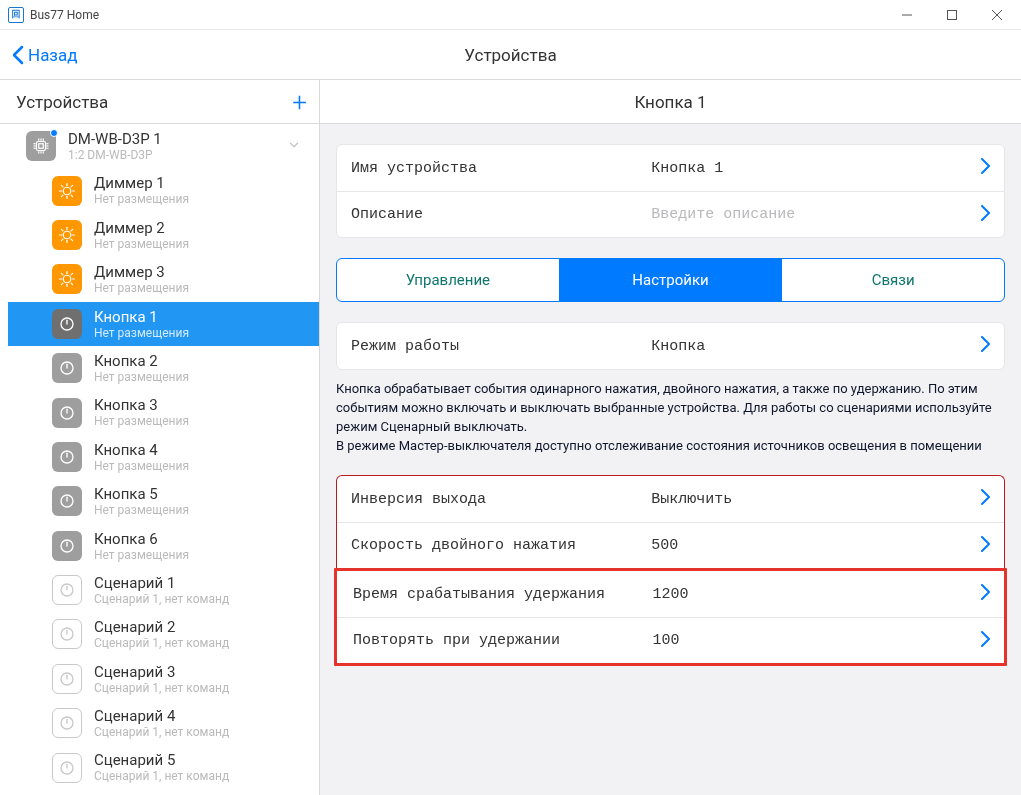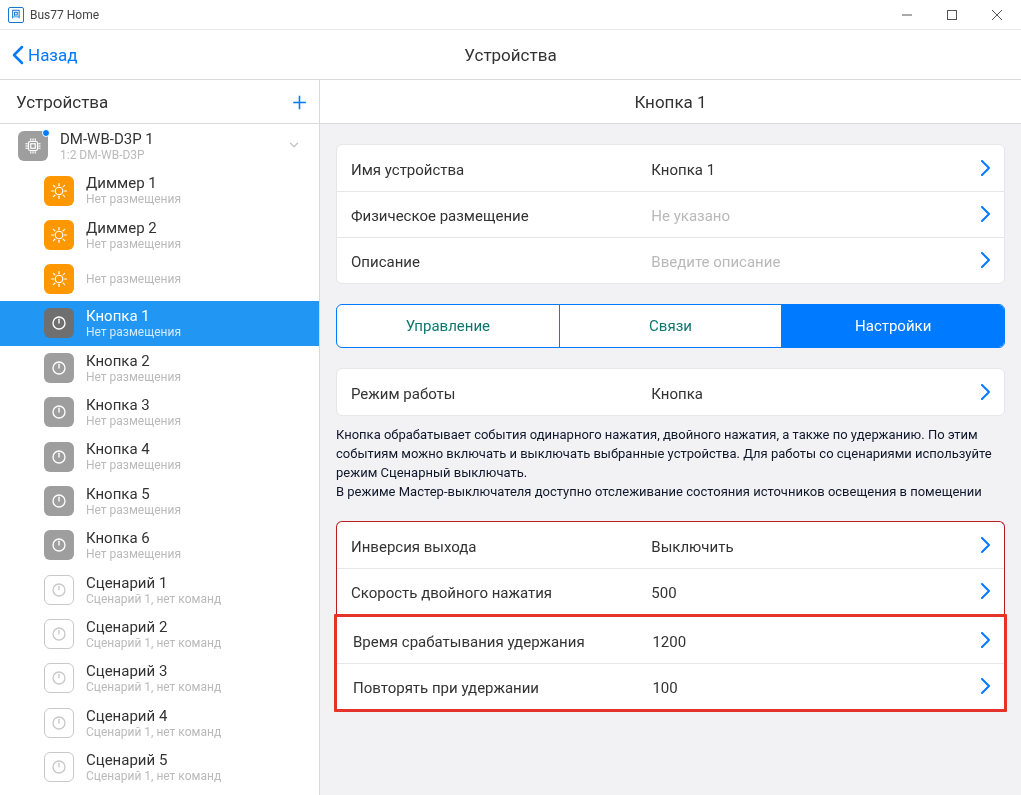--- a/index.html
+++ b/index.html
@@ -12,21 +12,21 @@
 .navbar { height: 50px; border-bottom: 1px solid #d9d9d9; display: flex; align-items: center; position: relative; }
 .back-btn { display: flex; align-items: center; color: #007aff; font-size: 17px; padding: 0 12px; cursor: pointer; }
 .back-btn svg { margin-right: 4px; }
 .page-title { position: absolute; left: 50%; transform: translateX(-50%); font-size: 17px; color: #333; }
 .body-row { display: flex; height: calc(100% - 80px); }
 .sidebar { width: 320px; border-right: 1px solid #d9d9d9; display: flex; flex-direction: column; background: #fff; }
 .sidebar-header { height: 44px; display: flex; align-items: center; justify-content: space-between; padding: 0 12px 0 16px; border-bottom: 1px solid #d9d9d9; }
 .sidebar-title { font-size: 17px; color: #333; }
 .plus-btn { color: #007aff; font-size: 26px; font-weight: 300; line-height: 1; cursor: pointer; }
 .device-list { flex: 1; overflow-y: auto; }
-.device-row { display: flex; align-items: center; padding: 6px 12px 6px 18px; min-height: 44px; cursor: pointer; }
+.device-row { display: flex; align-items: center; padding: 6px 12px 6px 18px; min-height: 44px; cursor: pointer; margin-left: 8px; }
 .group-row { padding-right: 18px; }
 .dev-icon { width: 30px; height: 30px; border-radius: 6px; display: flex; align-items: center; justify-content: center; margin-right: 12px; flex-shrink: 0; position: relative; }
 .dev-icon.chip { background: #9e9e9e; }
 .dev-icon.dimmer { background: #ff9800; }
 .dev-icon.button { background: #9e9e9e; }
 .dev-icon.script { background: #fff; border: 1px solid #c9c9c9; }
 .dev-icon.script svg { stroke: #c9c9c9; }
 .indent { width: 26px; flex-shrink: 0; }
 .dot { position: absolute; top: -2px; right: -2px; width: 8px; height: 8px; border-radius: 50%; background: #007aff; border: 1px solid #fff; }
 .dev-text { flex: 1; min-width: 0; }
@@ -34,21 +34,21 @@
 .dev-sub { font-size: 12px; color: #bababa; line-height: 1.2; }
 .device-row.selected { background: #2196f3; }
 .device-row.selected .dev-name { color: #fff; }
 .device-row.selected .dev-sub { color: rgba(255,255,255,0.8); }
 .device-row.selected .dev-icon.button { background: #6f6f6f; }
 .chev { color: #c7c7cc; }
 .content { flex: 1; background: #f2f2f5; overflow-y: auto; }
 .content-header { height: 44px; display: flex; align-items: center; justify-content: center; border-bottom: 1px solid #d9d9d9; background: #fff; font-size: 17px; color: #333; }
 .section { margin: 20px 16px; }
 .card { background: #fff; border: 1px solid #e6e6e8; border-radius: 6px; }
-.row { display: flex; align-items: flex-end; padding: 12px 14px; min-height: 46px; cursor: pointer; }
+.row { display: flex; align-items: center; padding: 12px 14px; min-height: 46px; cursor: pointer; font-family: Liberation Mono, monospace; }
 .row + .row { border-top: 1px solid #e6e6e8; }
 .row-label { flex: 0 0 47%; font-size: 15px; color: #333; }
 .row-value { flex: 1; font-size: 15px; color: #333; }
 .row-value.placeholder { color: #b9b9bc; }
 .row-arrow { color: #007aff; margin-left: 8px; }
 .tabs { display: flex; border: 1px solid #007aff; border-radius: 6px; overflow: hidden; background: #fff; }
 .tab { flex: 1; text-align: center; padding: 12px 0; font-size: 15px; color: #0f766e; cursor: pointer; }
 .tab + .tab { border-left: 1px solid #007aff; }
 .tab.active { background: #007aff; color: #fff; }
 .info-text { margin: 10px 16px 0 16px; font-size: 13px; color: #0f172a; line-height: 1.45; }
@@ -179,20 +179,21 @@
                 <line x1="12" y1="19" x2="12" y2="22"></line>
                 <line x1="2" y1="12" x2="5" y2="12"></line>
                 <line x1="19" y1="12" x2="22" y2="12"></line>
                 <line x1="4.5" y1="4.5" x2="6.6" y2="6.6"></line>
                 <line x1="17.4" y1="17.4" x2="19.5" y2="19.5"></line>
                 <line x1="4.5" y1="19.5" x2="6.6" y2="17.4"></line>
                 <line x1="17.4" y1="6.6" x2="19.5" y2="4.5"></line>
               </svg>
             </div>
             <div class="dev-text">
+              <div class="dev-name">Диммер 3</div>
               <div class="dev-sub">Нет размещения</div>
             </div>
           </div>
           <div class="device-row selected">
             <div class="indent"></div>
             <div class="dev-icon button">
               <svg width="18" height="18" viewBox="0 0 24 24" fill="none" stroke="#fff" stroke-width="1.8" stroke-linecap="round">
                 <circle cx="12" cy="12" r="8"></circle>
                 <line x1="12" y1="7" x2="12" y2="12"></line>
               </svg>
@@ -342,41 +343,34 @@
     <div class="section">
       <div class="card">
         <div class="row">
           <div class="row-label">Имя устройства</div>
           <div class="row-value">Кнопка 1</div>
           <span class="row-arrow"><svg width="9" height="16" viewBox="0 0 9 16">
                 <polyline points="1,1 8,8 1,15" fill="none" stroke="#007aff" stroke-width="2" stroke-linecap="round" stroke-linejoin="round"></polyline>
               </svg></span>
         </div>
         <div class="row">
-          <div class="row-label">Физическое размещение</div>
-          <div class="row-value placeholder">Не указано</div>
-          <span class="row-arrow"><svg width="9" height="16" viewBox="0 0 9 16">
-                <polyline points="1,1 8,8 1,15" fill="none" stroke="#007aff" stroke-width="2" stroke-linecap="round" stroke-linejoin="round"></polyline>
-              </svg></span>
-        </div>
-        <div class="row">
           <div class="row-label">Описание</div>
           <div class="row-value placeholder">Введите описание</div>
           <span class="row-arrow"><svg width="9" height="16" viewBox="0 0 9 16">
                 <polyline points="1,1 8,8 1,15" fill="none" stroke="#007aff" stroke-width="2" stroke-linecap="round" stroke-linejoin="round"></polyline>
               </svg></span>
         </div>
       </div>
     </div>
 
     <div class="section">
       <div class="tabs">
         <div class="tab">Управление</div>
+        <div class="tab active">Настройки</div>
         <div class="tab">Связи</div>
-        <div class="tab active">Настройки</div>
       </div>
     </div>
 
     <div class="section" style="margin-bottom:8px;">
       <div class="card">
         <div class="row">
           <div class="row-label">Режим работы</div>
           <div class="row-value">Кнопка</div>
           <span class="row-arrow"><svg width="9" height="16" viewBox="0 0 9 16">
                 <polyline points="1,1 8,8 1,15" fill="none" stroke="#007aff" stroke-width="2" stroke-linecap="round" stroke-linejoin="round"></polyline>

